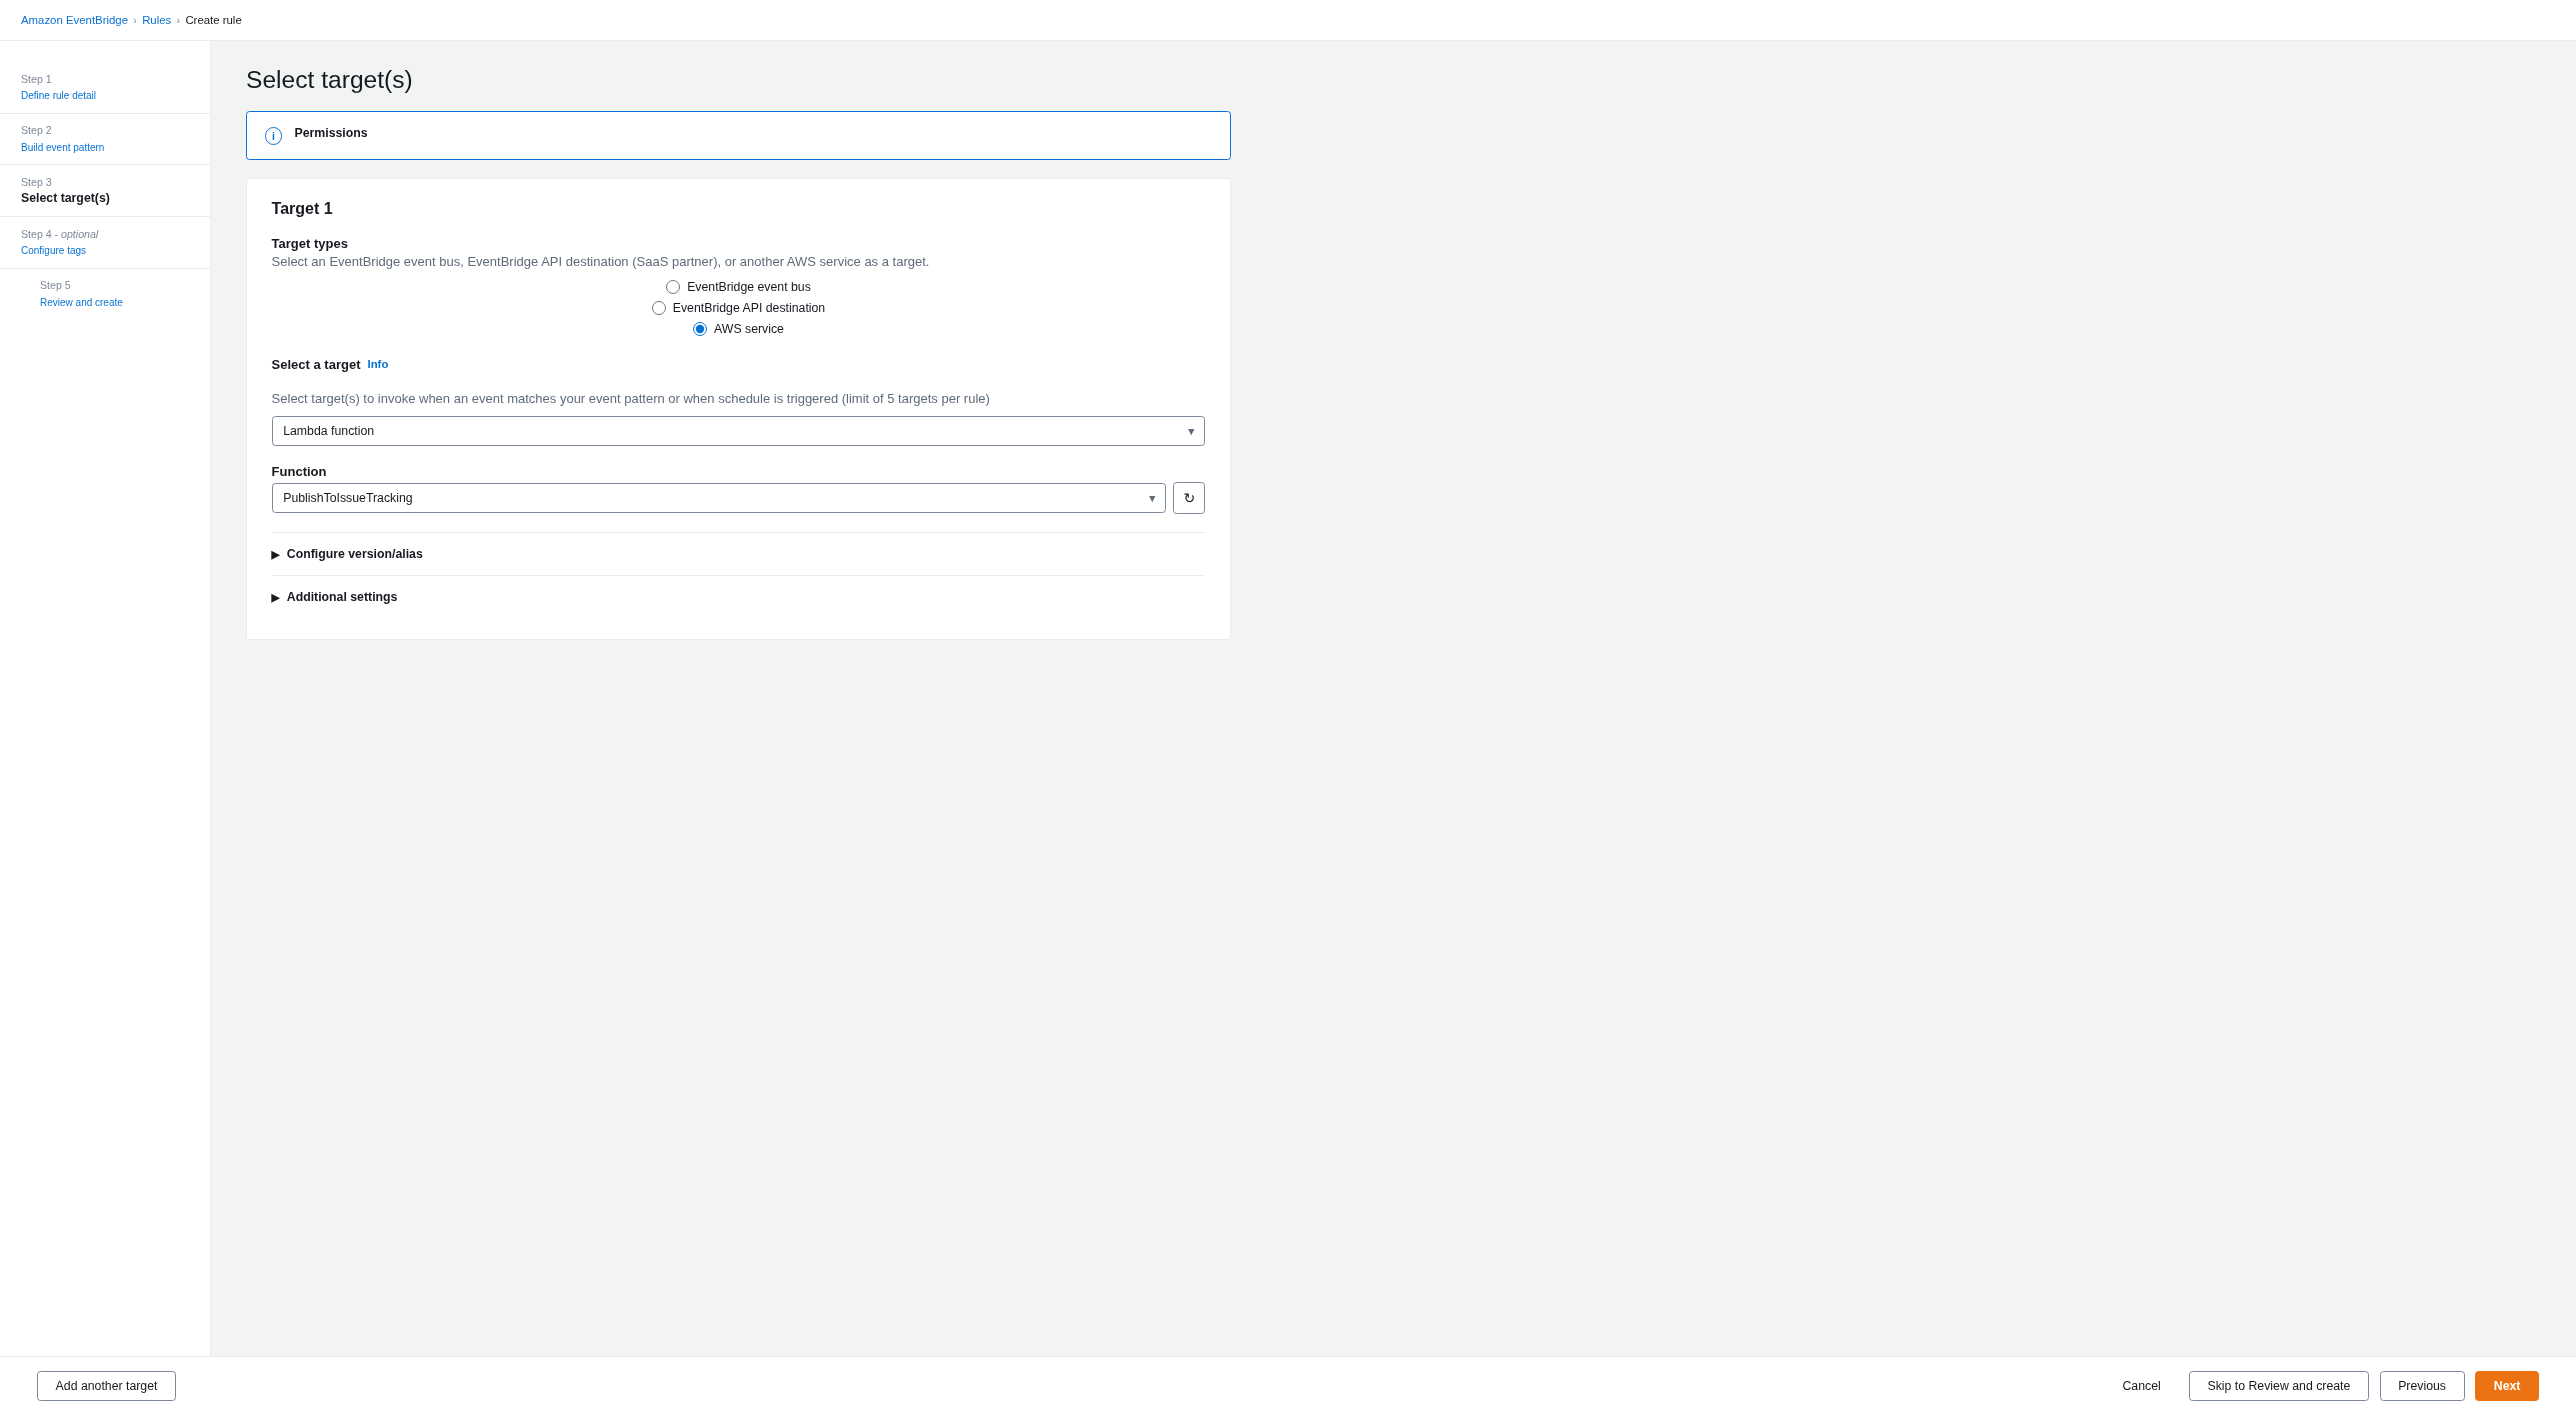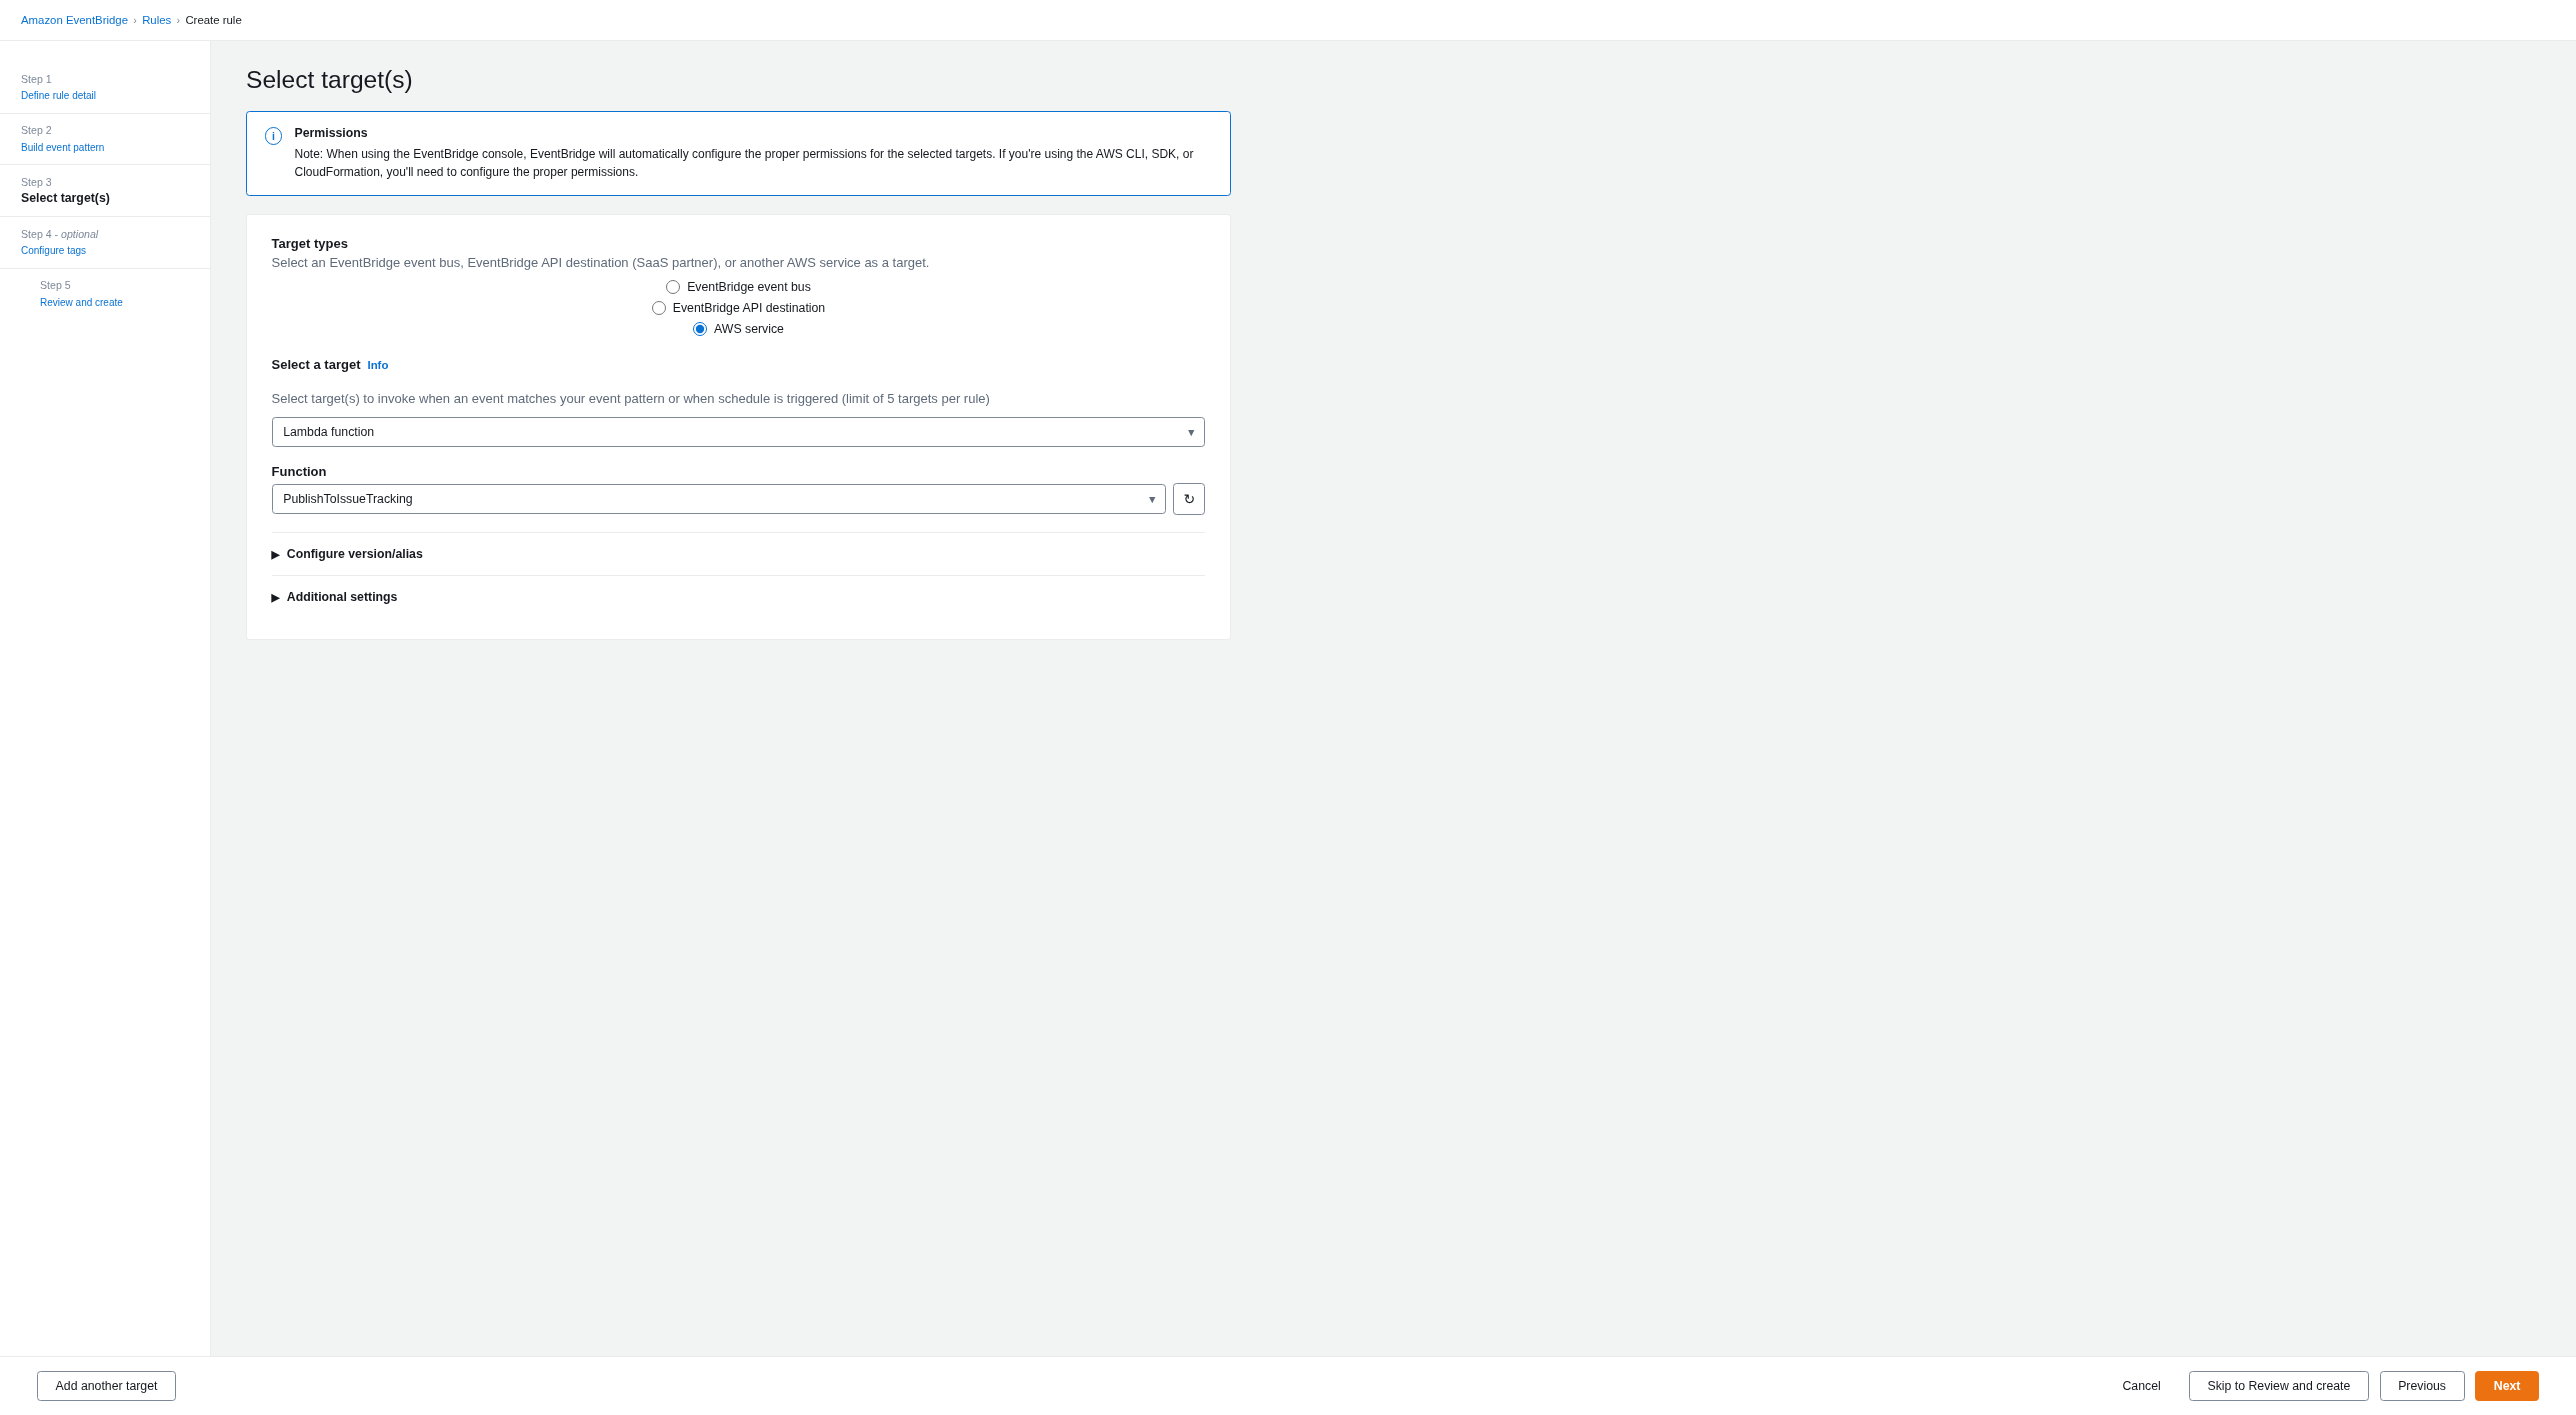--- a/index.html
+++ b/index.html
@@ -345,25 +345,25 @@
     </div>
   </nav>
 
   <main class="main">
     <h1 class="page-title">Select target(s)</h1>
 
     <div class="info-box">
       <div class="info-icon">i</div>
       <div class="info-box-content">
         <div class="info-title">Permissions</div>
-        <p>Note: When using the EventBridge console, EventBridge will automatically configure the proper permissions for the selected targets. If you're using the AWS CLI, SDK, or CloudFormation, you'll need to configure the proper permissions.</p>
       </div>
     </div>
 
     <div class="target-card">
+      <div class="target-card-title">Target 1</div>
 
       <div class="section-title">Target types</div>
       <div class="section-desc">Select an EventBridge event bus, EventBridge API destination (SaaS partner), or another AWS service as a target.</div>
 
       <div class="radio-group">
         <label class="radio-item">
           <input type="radio" name="target-type" value="eventbridge-bus" style="">
           <span>EventBridge event bus</span>
         </label>
         <label class="radio-item">

